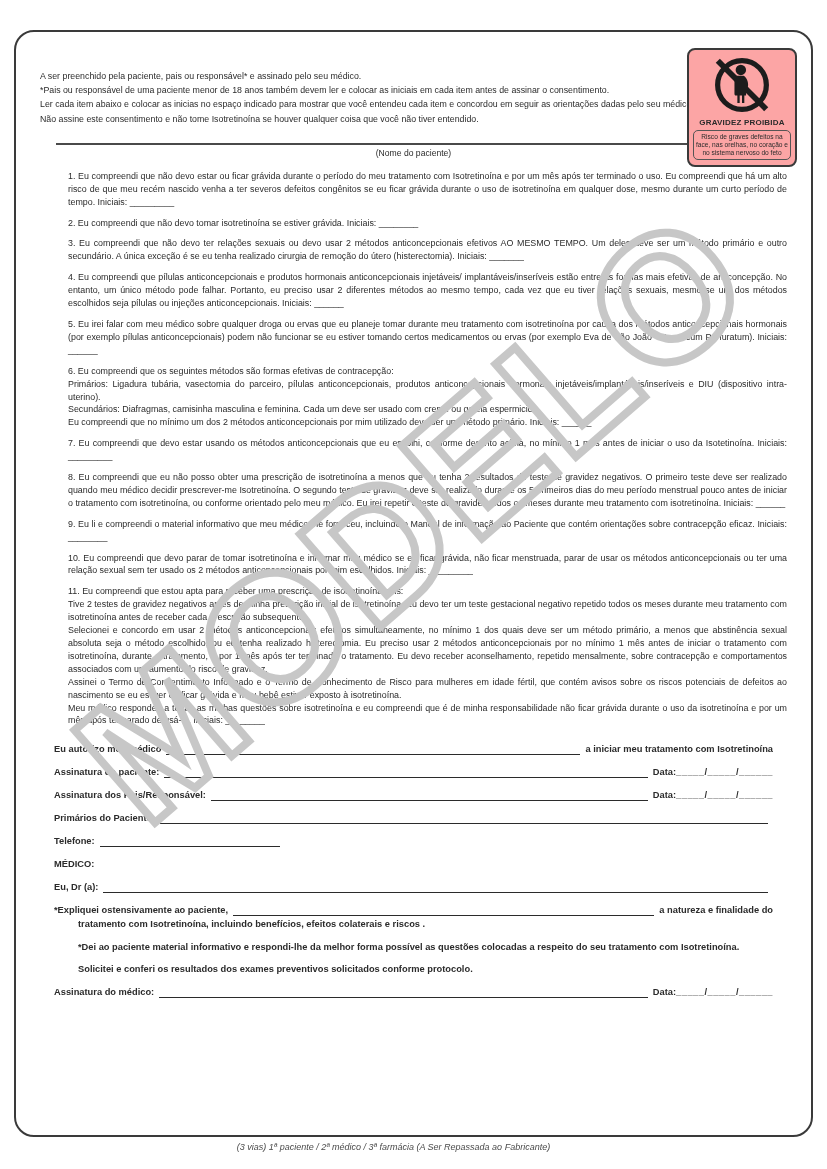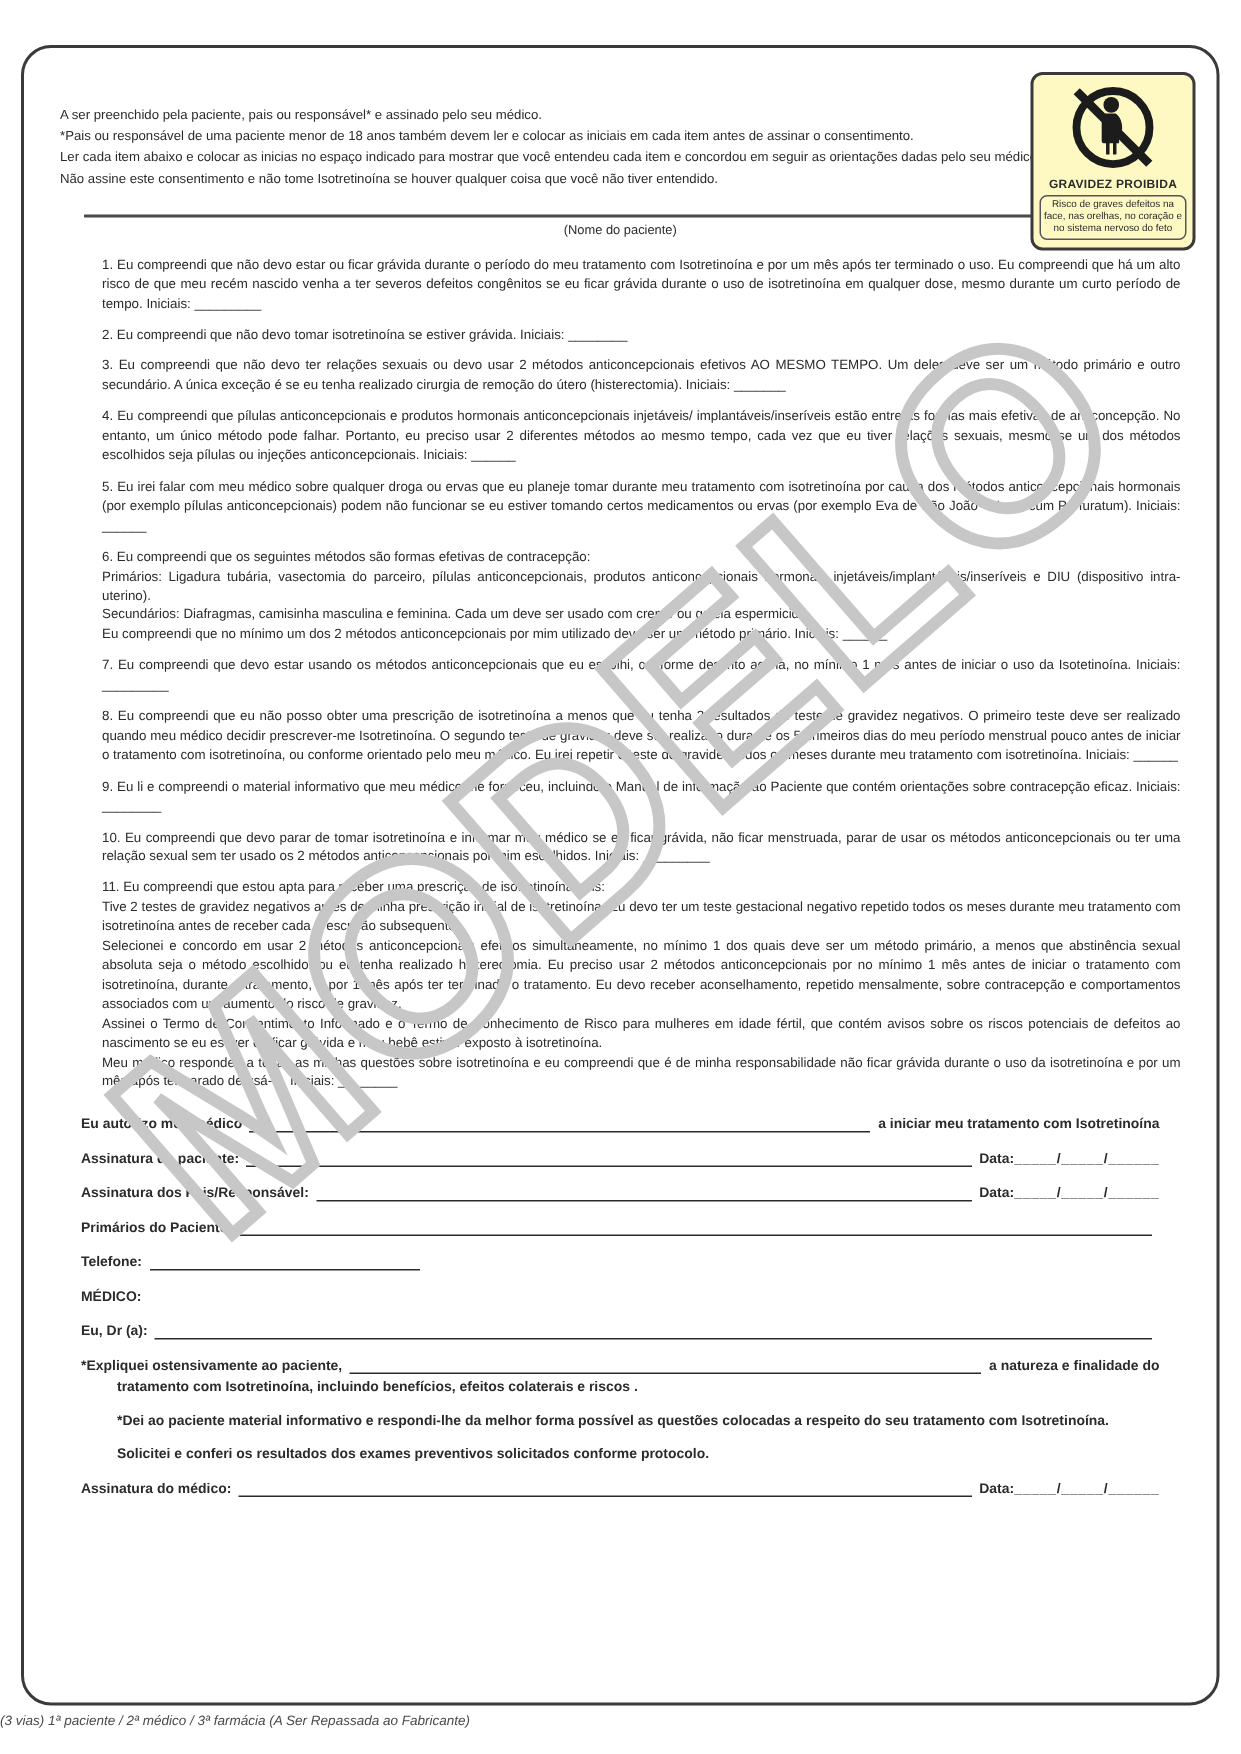--- a/index.html
+++ b/index.html
@@ -10,21 +10,21 @@
   }
   .doc {
     position:absolute; left:14px; top:30px; width:799px; height:1107px;
     border:2px solid #3a3a3a; border-radius:20px;
     padding:20px 24px 8px 24px; background:#fff;
   }
   
   .warning-box {
     position:absolute; top:16px; right:14px; width:110px;
     border:2px solid #3a3a3a; border-radius:8px;
-    padding:6px 4px 5px 4px; text-align:center; background:#fef9c3; z-index:2;
+    padding:6px 4px 5px 4px; text-align:center; background:#fca5a5; z-index:2;
   }
   .wb-icon { display:block; margin:0 auto; }
   .wb-title { font-size:8px; font-weight:bold; letter-spacing:0.2px; margin-top:4px; white-space:nowrap; }
   .wb-text {
     font-size:6.6px; line-height:8px; margin-top:3px;
     border:1px solid #555; border-radius:5px; padding:2px 1px;
   }
   
   .title { width:600px; font-size:17.5px; font-weight:bold; line-height:22.5px; letter-spacing:0.2px; }
   .title .jl { text-align:justify; text-align-last:justify; }
@@ -53,21 +53,21 @@
   .watermark {
     position:absolute; left:50%; top:516px; width:1000px;
     transform:translate(-50%,-50%) rotate(-41deg);
     font-size:178px; font-weight:bold; letter-spacing:6px; text-align:center;
     color:transparent; -webkit-text-stroke:8px #c7c7c7;
     pointer-events:none; z-index:10; white-space:nowrap;
   }
   
   .footer {
     position:absolute; top:1142px; left:0; right:40px;
-    text-align:left; font-size:9px; font-style:italic; color:#4a4a4a;
+    text-align:center; font-size:9px; font-style:italic; color:#4a4a4a;
   }
 </style>
 </head>
 <body>
 
 <div class="doc">
 
   <div class="warning-box">
     <svg class="wb-icon" width="58" height="58" viewBox="0 0 100 100">
       <circle cx="50" cy="50" r="42" fill="none" stroke="#1c1c1c" stroke-width="9"></circle>

